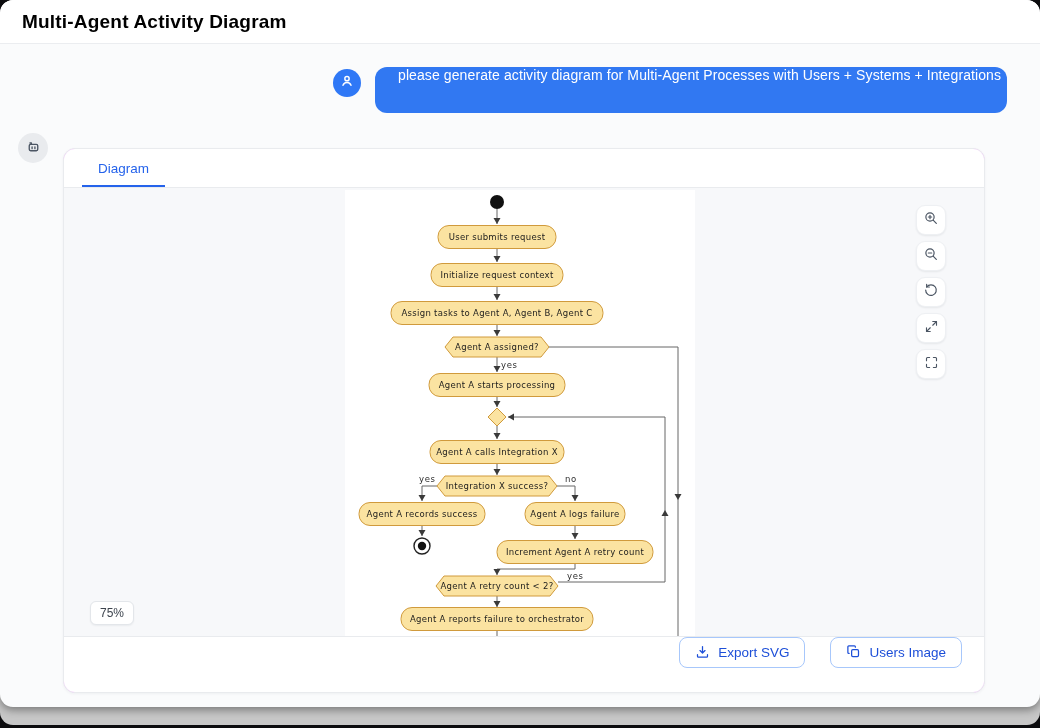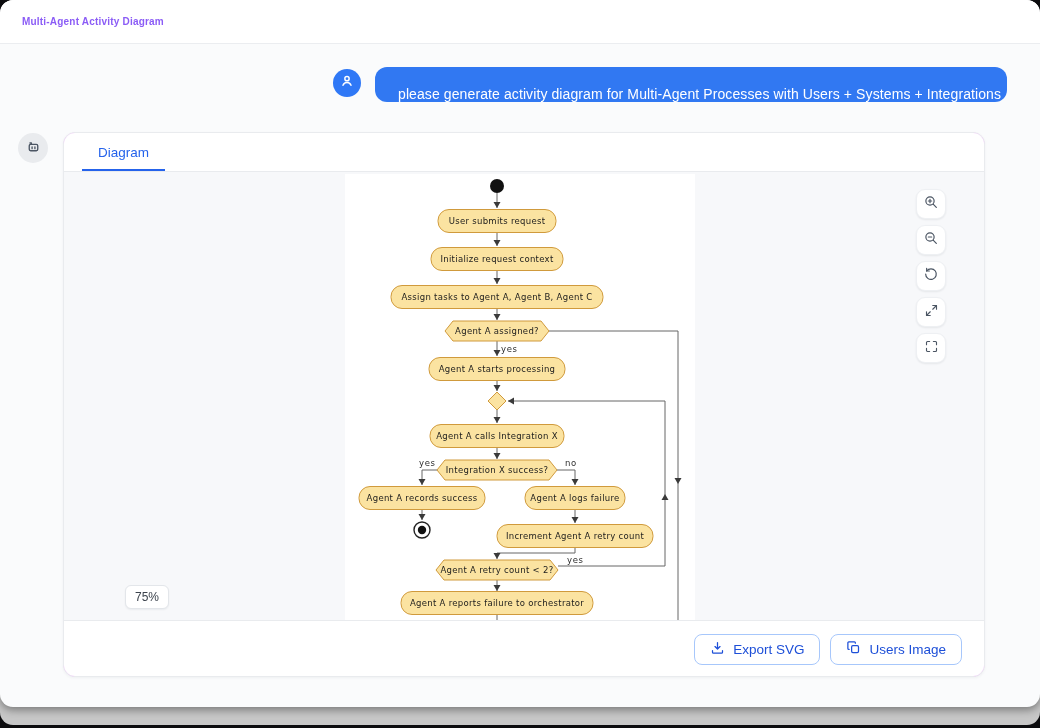--- a/index.html
+++ b/index.html
@@ -6,53 +6,53 @@
   html,body { width:1040px; height:728px; }
   body { background:#0c0c0e; font-family:"Liberation Sans", sans-serif; position:relative; overflow:hidden; }
 
   .window { position:absolute; left:0; top:0; width:1040px; height:725px;
     background:#c7c7c7; border-radius:13px; overflow:hidden; }
   .app { position:absolute; left:0; top:0; width:1040px; height:707px;
     background:#fafbfc; border-radius:13px; box-shadow:0 3px 9px rgba(0,0,0,.4); overflow:hidden; }
 
   .header { height:44px; background:#ffffff; border-bottom:1px solid #ebedf0;
     display:flex; align-items:center; padding-left:22px; }
-  .header h1 { font-size:10px; font-weight:bold; color:#8b5cf6; letter-spacing:.2px; }
+  .header h1 { font-size:19px; font-weight:bold; color:#000000; letter-spacing:.2px; }
 
   .chat-row { position:absolute; left:0; top:67px; width:1040px; }
   .user-avatar { position:absolute; left:333px; top:2px; width:28px; height:28px; border-radius:50%;
     background:#2f78f6; display:flex; align-items:center; justify-content:center; }
-  .bubble { position:absolute; left:375px; top:0; width:632px; height:35px; background:#3178f2;
-    border-radius:12px; display:flex; align-items:flex-end; padding:0 23px; }
+  .bubble { position:absolute; left:375px; top:0; width:632px; height:46px; background:#3178f2;
+    border-radius:12px; display:flex; align-items:flex-start; padding:0 23px; }
   .bubble span { color:#ffffff; font-size:14px; letter-spacing:.1px; white-space:nowrap; }
 
   .bot-avatar { position:absolute; left:18px; top:133px; width:30px; height:30px; border-radius:50%;
     background:#e9ebee; display:flex; align-items:center; justify-content:center; }
 
-  .card { position:absolute; left:63px; top:132px; width:922px; height:545px; background:#f0abfc;
+  .card { position:absolute; left:63px; top:148px; width:922px; height:545px; background:#f0abfc;
     border:1px solid #e9ebee; border-radius:12px; box-shadow:0 1px 3px rgba(20,30,50,.05); overflow:hidden; }
 
   .tabs { height:38px; display:flex; align-items:stretch; padding-left:18px; background:#fff; position:relative; }
   .tab { display:flex; align-items:center; padding:0 16px; font-size:13.5px; color:#5a616c; cursor:pointer;
     position:relative; font-weight:500; }
   .tab.active { color:#2563eb; }
   .tab.active::after { content:""; position:absolute; left:0; right:0; bottom:0; height:2px; background:#2563eb; }
 
   .viewport { position:relative; height:450px; background:#f7f8fa; border-top:1px solid #e9ebee;
     border-bottom:1px solid #e9ebee; overflow:hidden; }
   .canvas { position:absolute; left:281px; top:2px; width:350px; height:447px; background:#ffffff; }
 
   .zoom-stack { position:absolute; right:38px; top:17px; display:flex; flex-direction:column; gap:6px; }
   .zbtn { width:30px; height:30px; background:#ffffff; border:1px solid #eef0f3; border-radius:9px;
     box-shadow:0 1px 2px rgba(25,35,55,.08); display:flex; align-items:center; justify-content:center; cursor:pointer; }
 
   .zoom-badge { position:absolute; left:26px; top:413px; background:#ffffff; border:1px solid #e3e6ea;
-    border-radius:6px; padding:4px 9px; font-size:12px; color:#3c434d; box-shadow:0 1px 2px rgba(25,35,55,.06);margin-left:35px; }
-
-  .footer { height:56px; display:flex; align-items:center; justify-content:flex-end; gap:10px;
+    border-radius:6px; padding:4px 9px; font-size:12px; color:#3c434d; box-shadow:0 1px 2px rgba(25,35,55,.06); }
+
+  .footer { height:56px; display:flex; align-items:flex-start; justify-content:flex-end; gap:25px;
     padding-right:22px; background:#fff; }
   .action-btn { height:31px; display:flex; align-items:center; gap:8px; padding:0 15px; background:#ffffff;
     border:1px solid #a7c7fb; border-radius:8px; color:#1d4fd8; font-size:13.5px; font-weight:500; cursor:pointer; }
 
   .diagram-text { font-family:"DejaVu Sans", sans-serif; }
 </style>
 </head>
 <body>
 
 <div class="window">

